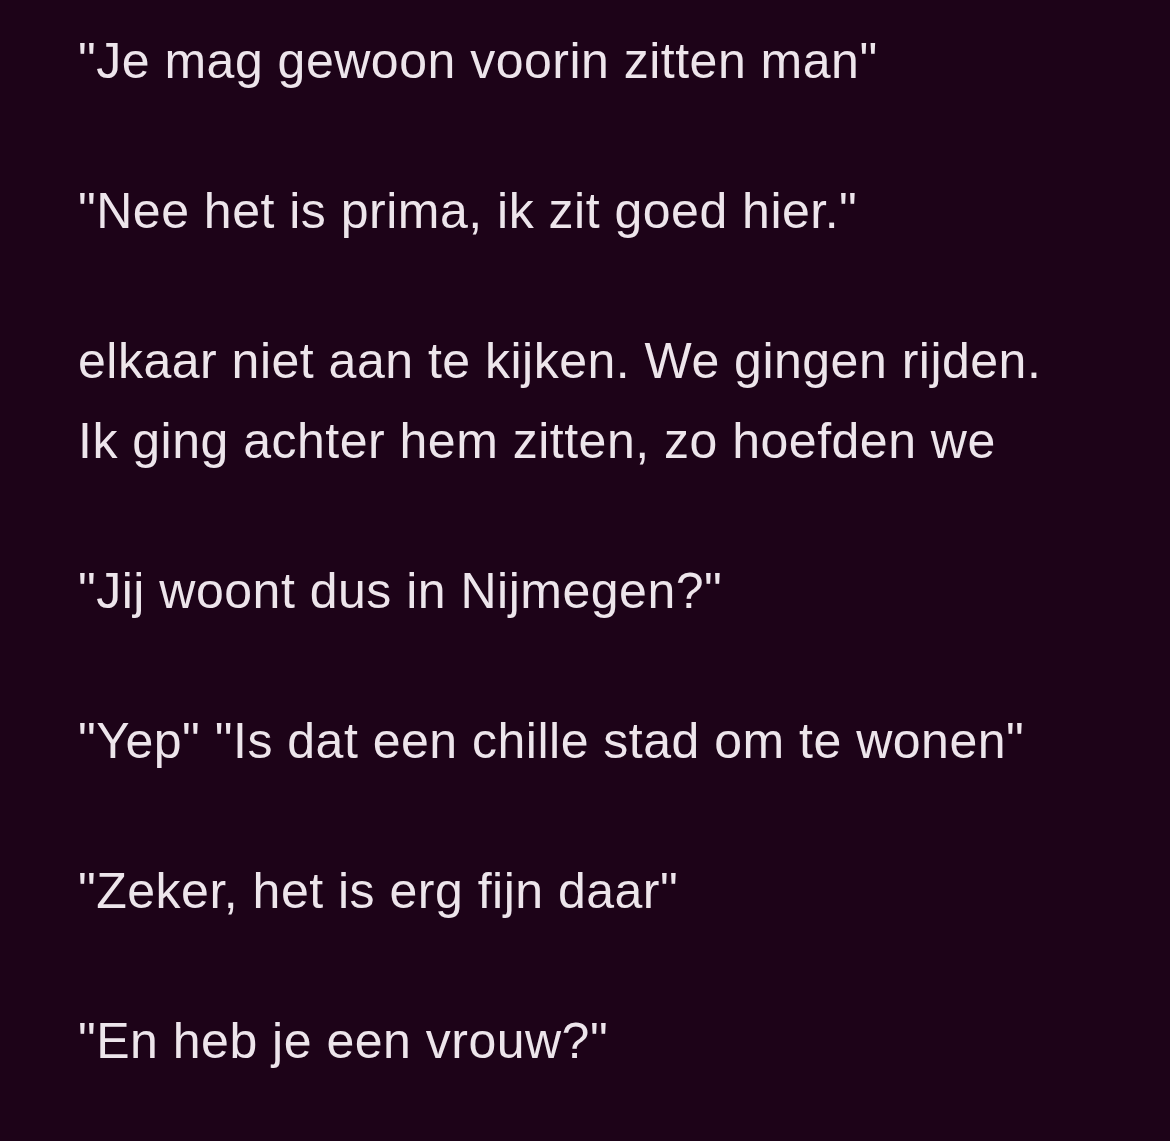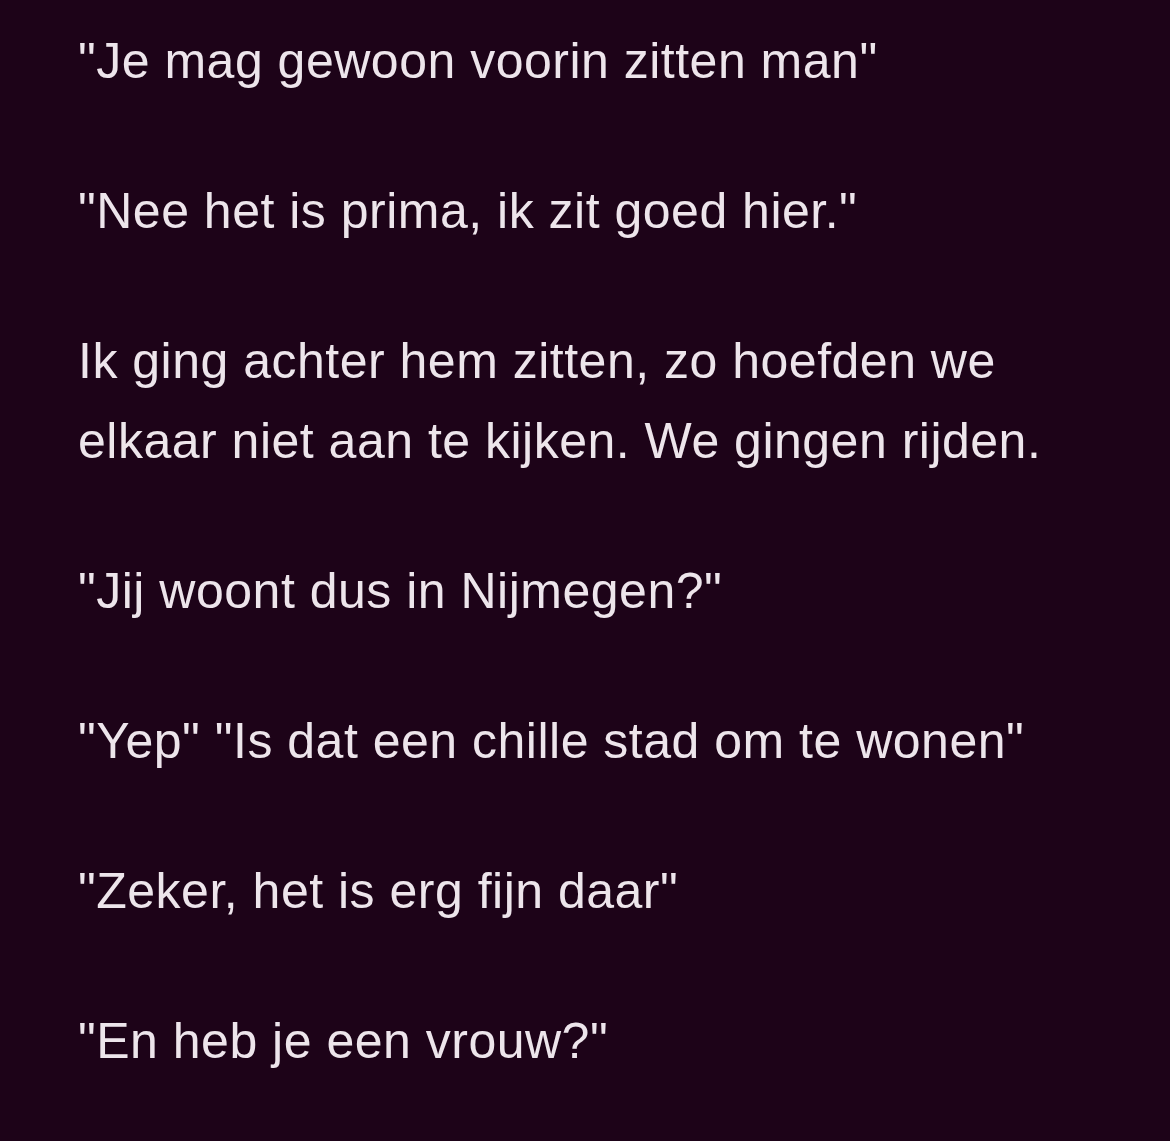--- a/index.html
+++ b/index.html
@@ -38,22 +38,22 @@
 <body>
 
 <div class="page" id="page-root" style="background: rgb(29, 3, 24); color: rgb(237, 229, 235);">
     <div class="paragraph">
       <div class="text-line">"Je mag gewoon voorin zitten man"</div>
     </div>
     <div class="paragraph">
       <div class="text-line">"Nee het is prima, ik zit goed hier."</div>
     </div>
     <div class="paragraph">
+      <div class="text-line">elkaar niet aan te kijken. We gingen rijden.</div>
       <div class="text-line">Ik ging achter hem zitten, zo hoefden we</div>
-      <div class="text-line">elkaar niet aan te kijken. We gingen rijden.</div>
     </div>
     <div class="paragraph">
       <div class="text-line">"Jij woont dus in Nijmegen?"</div>
     </div>
     <div class="paragraph">
       <div class="text-line">"Yep" "Is dat een chille stad om te wonen"</div>
     </div>
     <div class="paragraph">
       <div class="text-line">"Zeker, het is erg fijn daar"</div>
     </div>

